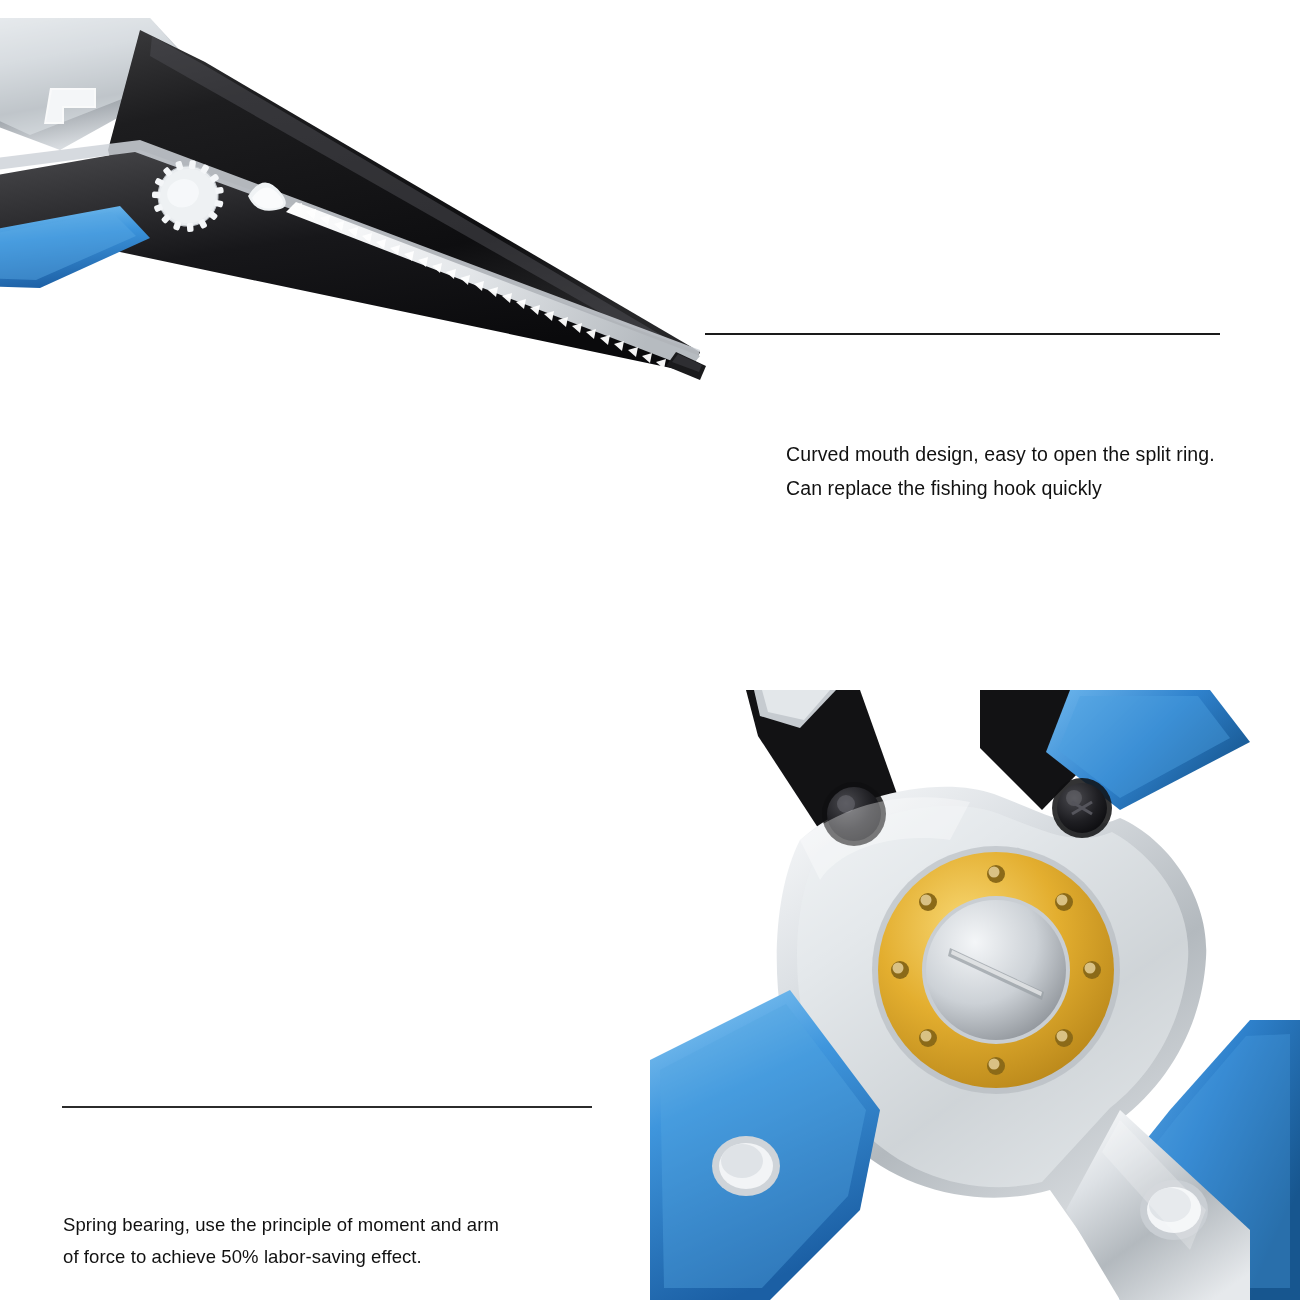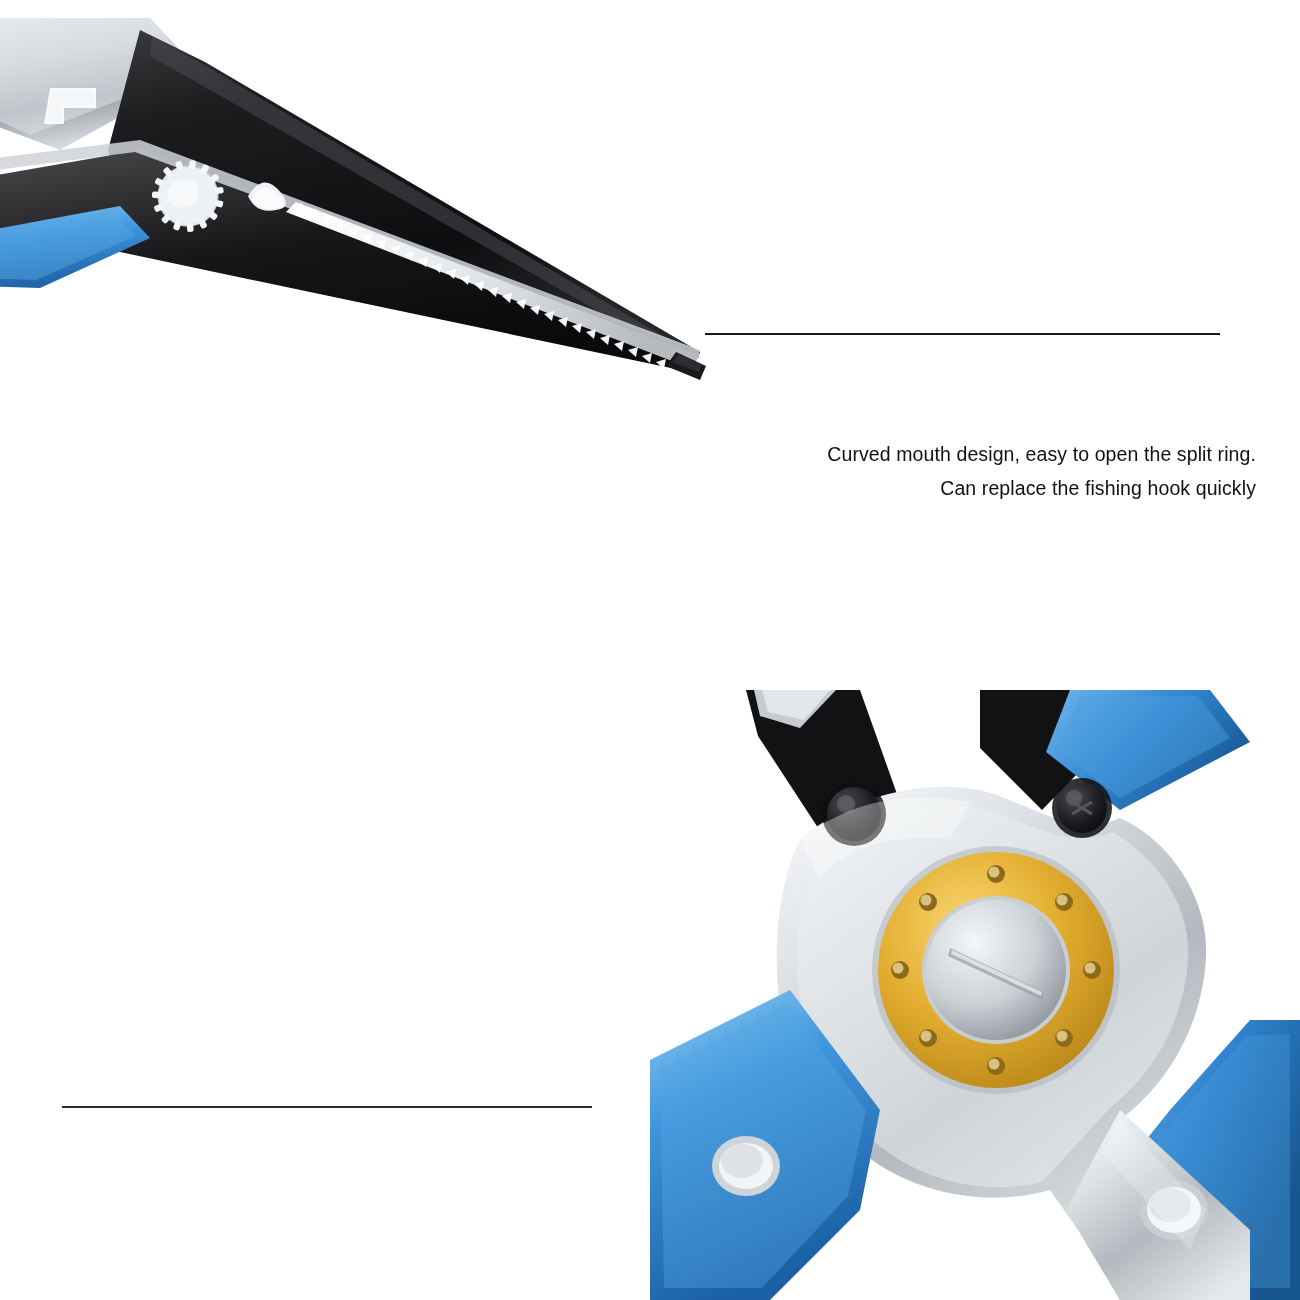--- a/index.html
+++ b/index.html
@@ -52,21 +52,20 @@
     color: #111111;
     font-size: 19.5px;
     line-height: 34px;
     letter-spacing: 0.1px;
     white-space: pre-line;
   }
   .caption-top {
     left: 786px;
     top: 437px;
     width: 470px;
-    text-align: right;
   }
   .caption-bottom {
     left: 63px;
     top: 1209px;
     width: 560px;
     font-size: 18.5px;
     line-height: 32px;
   }
 
   
@@ -240,20 +239,22 @@
     </svg>
   </div>
 
   <div class="rule rule-top"></div>
 
   <div class="caption caption-top">Curved mouth design, easy to open the split ring.
 Can replace the fishing hook quickly</div>
 
   <div class="rule rule-bottom"></div>
 
+  <div class="caption caption-bottom">Spring bearing, use the principle of moment and arm
+of force to achieve  50% labor-saving effect.</div>
 
   <div class="photo-bottom">
     <svg width="650" height="610" viewBox="0 0 650 610" xmlns="http://www.w3.org/2000/svg">
       <defs>
         <linearGradient id="steelB" x1="0.1" y1="0" x2="0.8" y2="1">
           <stop offset="0%" stop-color="#fbfcfd"></stop>
           <stop offset="28%" stop-color="#dde1e5"></stop>
           <stop offset="60%" stop-color="#b3b9be"></stop>
           <stop offset="100%" stop-color="#e6e9ec"></stop>
         </linearGradient>

